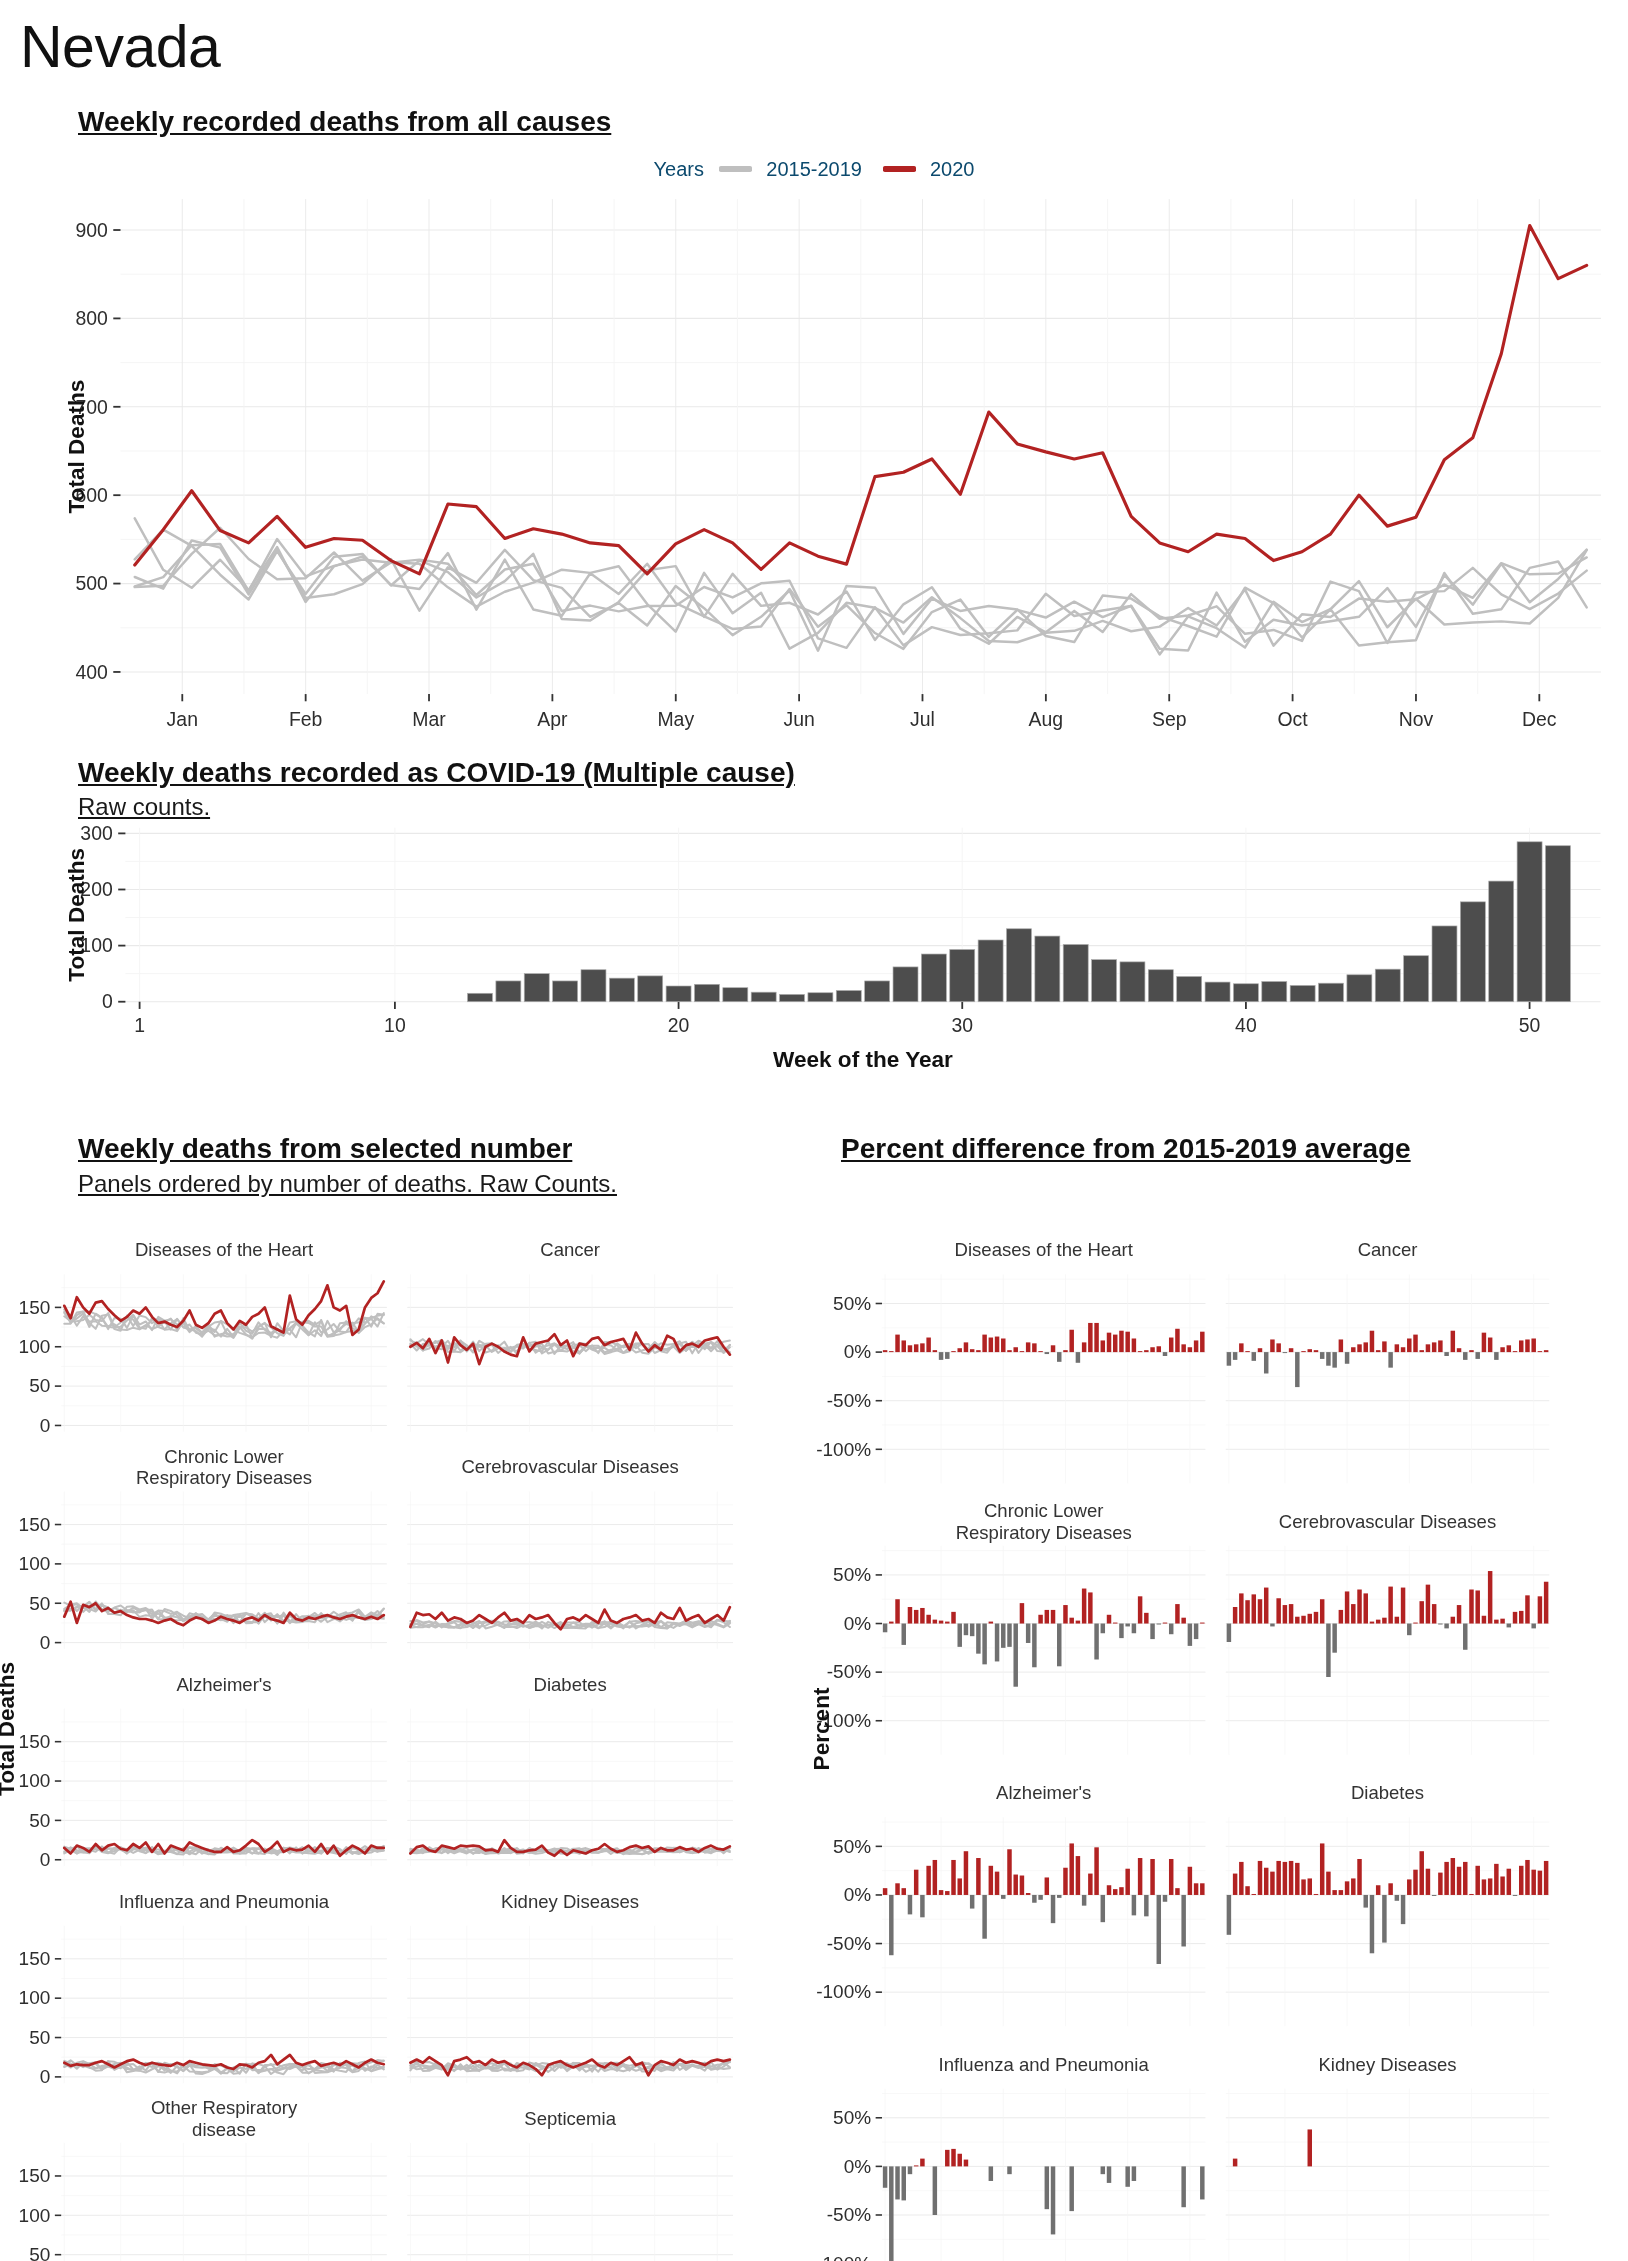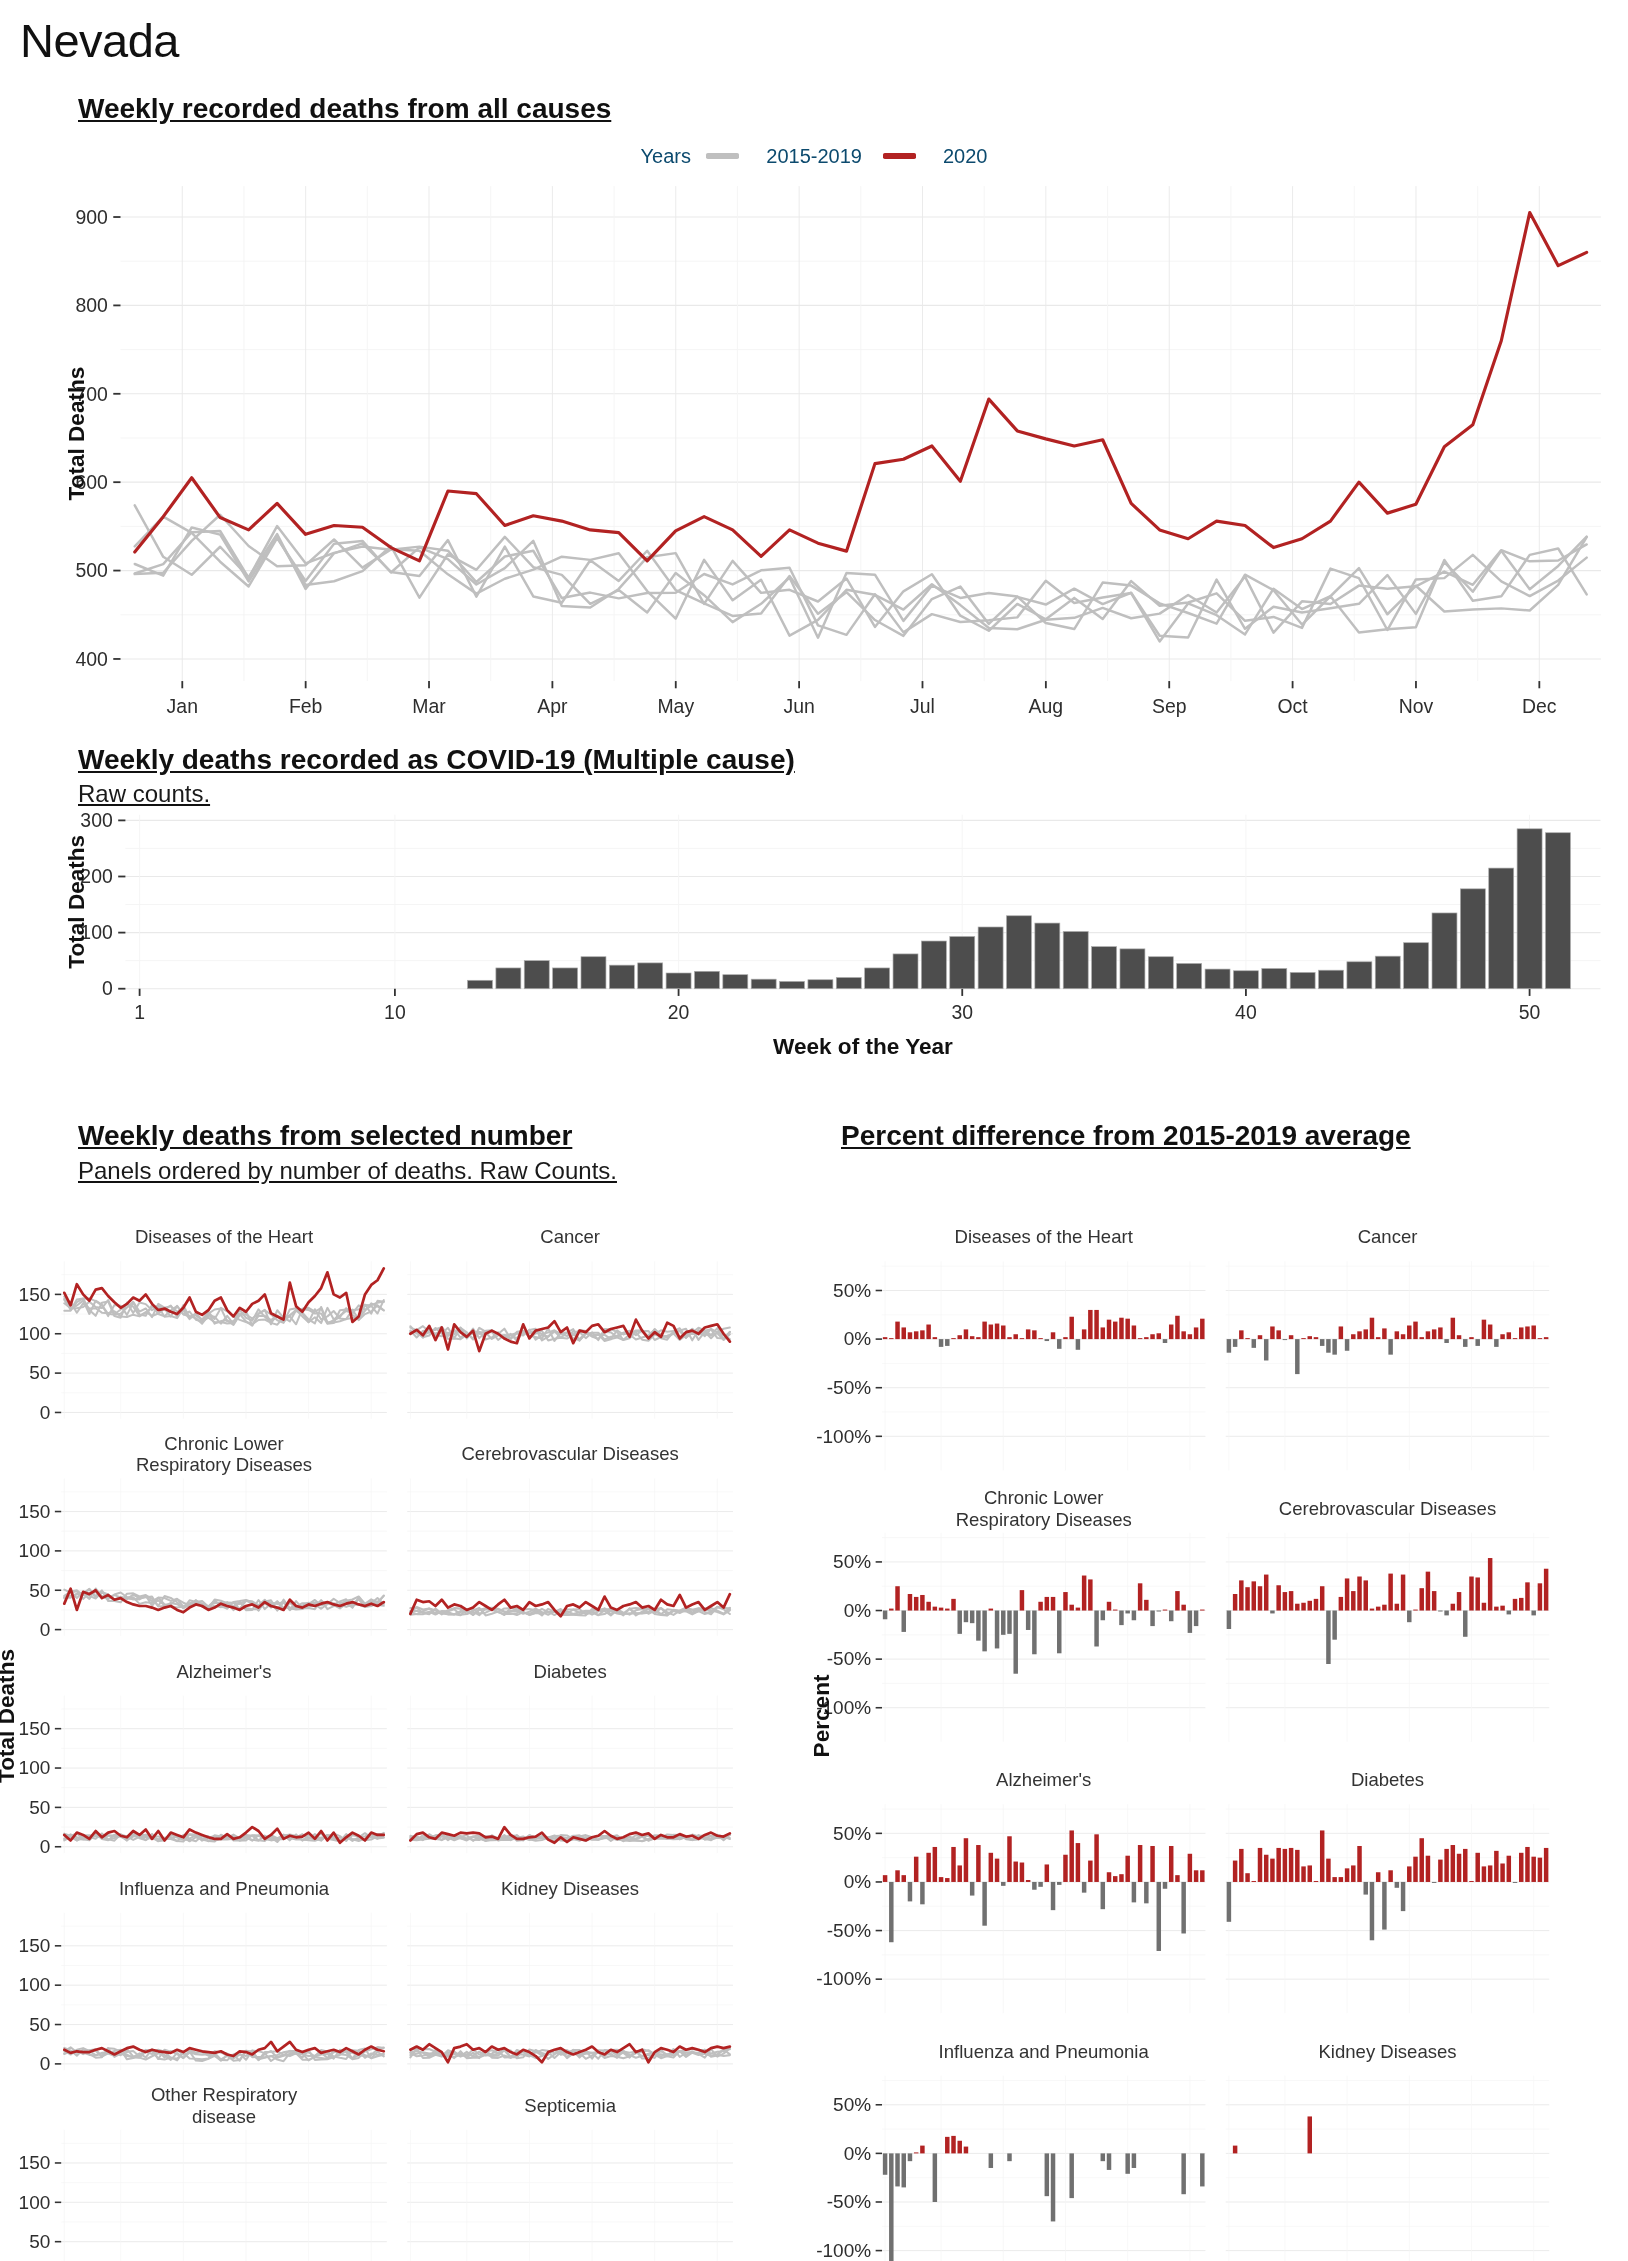--- a/index.html
+++ b/index.html
@@ -1,24 +1,24 @@
 <!DOCTYPE html>
 <html style="font-size:7.2px"><head>
 <meta charset="utf-8">
 <style>
   html,body{margin:0;padding:0;background:#ffffff;}
   body{width:1628px;height:2442px;position:relative;font-family:"Liberation Sans","DejaVu Sans",sans-serif;color:#111;}
   .page{position:relative;width:1628px;height:2442px;overflow:hidden;}
-  .page-title{font-size:47px;font-weight:400;margin:12.7px 0 0 20px;letter-spacing:-0.5px;}
+  .page-title{font-size:59px;font-weight:400;margin:12.7px 0 0 20px;letter-spacing:-0.5px;}
   .sec-head{margin-left:78px;margin-top:25px;text-decoration:underline;}
   .sec-head h2{font-size:28px;font-weight:700;margin:0 0 4.5px 0;}
   .sec-head p{font-size:24px;font-weight:400;margin:0;color:#1a1a1a;}
   .legend-row{display:flex;justify-content:center;align-items:center;gap:15.4px;margin-top:20px;font-size:20px;color:#0c4a6e;}
   .legend-items{display:flex;align-items:center;gap:21px;}
-  .legend-item{display:flex;align-items:center;gap:27px;}
+  .legend-item{display:flex;align-items:center;gap:14px;}
   .swatch{display:inline-block;width:33px;height:5.4px;border-radius:1.8px;}
   .chart-wrap{margin-left:68px;position:relative;}
   svg text{font-family:"Liberation Sans","DejaVu Sans",sans-serif;}
   .t-tick{font-size:43px;fill:#2e2e2e;}
   .t-tick-sm{font-size:42px;fill:#2e2e2e;}
   .t-axis{font-size:50px;font-weight:700;fill:#111;}
   .t-ptitle{font-size:41px;fill:#333;}
   .two-col{display:flex;margin-top:32px;}
   .col-left{width:814px;}
   .col-right{width:814px;}

